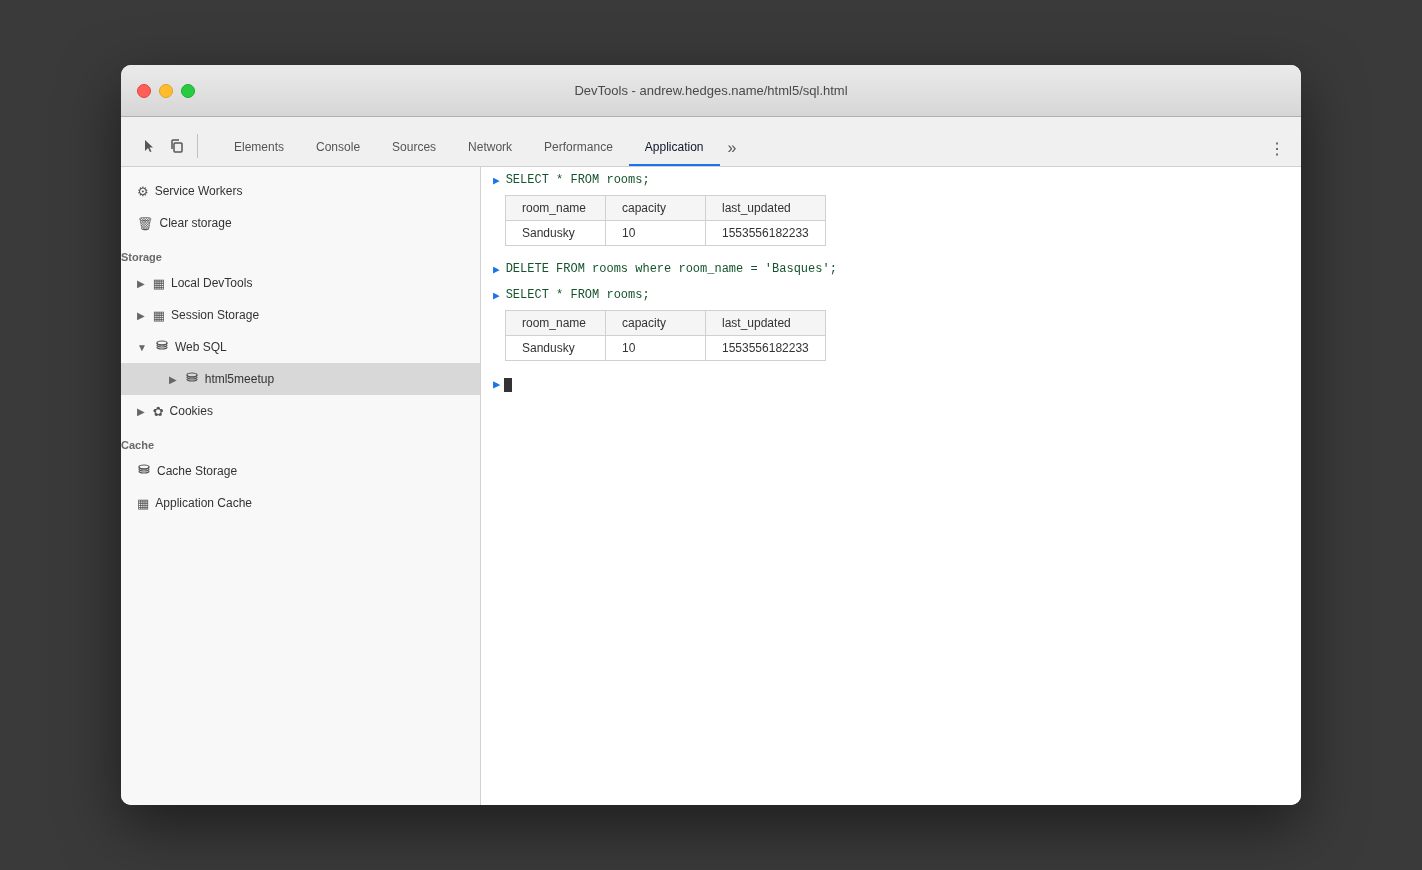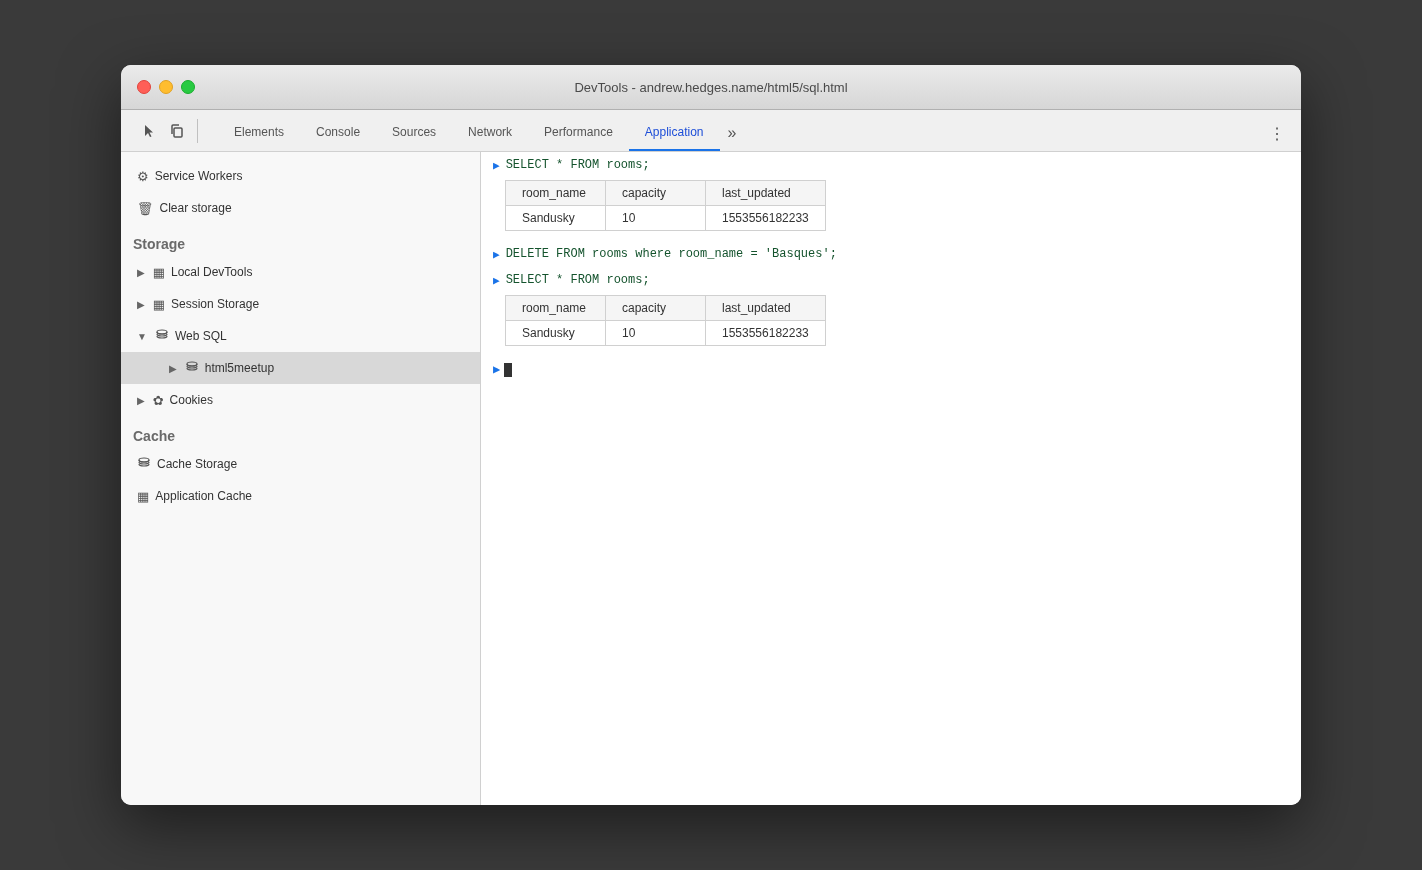--- a/index.html
+++ b/index.html
@@ -17,21 +17,21 @@
       background: #f0f0f0;
       border-radius: 10px;
       box-shadow: 0 20px 60px rgba(0,0,0,0.5);
       overflow: hidden;
       display: flex;
       flex-direction: column;
     }
     
     .titlebar {
       background: linear-gradient(to bottom, #ebebeb, #d6d6d6);
-      height: 45px;
+      height: 52px;
       display: flex;
       align-items: center;
       padding: 0 16px;
       border-bottom: 1px solid #b0b0b0;
       flex-shrink: 0;
       position: relative;
     }
     .traffic-lights {
       display: flex;
       gap: 8px;
@@ -55,20 +55,21 @@
     }
     
     .tabbar {
       background: #f0f0f0;
       border-bottom: 1px solid #d0d0d0;
       display: flex;
       align-items: flex-end;
       padding: 0 8px;
       height: 42px;
       flex-shrink: 0;
+      margin-top: 8px;
     }
     .tab-icons {
       display: flex;
       align-items: center;
       gap: 4px;
       padding: 0 8px;
       margin-right: 8px;
       height: 100%;
     }
     .icon-btn {
@@ -92,21 +93,21 @@
       height: 36px;
       display: flex;
       align-items: center;
       font-size: 12px;
       color: #555;
       cursor: pointer;
       border-bottom: 2px solid transparent;
       white-space: nowrap;
     }
     .tab.active {
-      color: #1d4ed8;
+      color: #0f172a;
       border-bottom: 2px solid #1a73e8;
     }
     .tab-more {
       padding: 0 8px;
       height: 36px;
       display: flex;
       align-items: center;
       font-size: 16px;
       color: #555;
       cursor: pointer;
@@ -145,24 +146,24 @@
       color: #333;
       cursor: pointer;
       gap: 6px;
     }
     .sidebar-item.selected { background: #d8d8d8; }
     .sidebar-item .icon {
       font-size: 13px;
       color: #555;
     }
     .sidebar-section-label {
-      font-size: 14px;
+      font-size: 11px;
       font-weight: 600;
       color: #6a6a6a;
-      padding: 12px 12px 4px;
+      padding: 12px 0 4px;
       text-transform: none;
     }
     .sidebar-item .arrow {
       font-size: 10px;
       color: #666;
       margin-right: 2px;
     }
     .sidebar-item.indent2 { padding-left: 48px; }
     
     .content {

